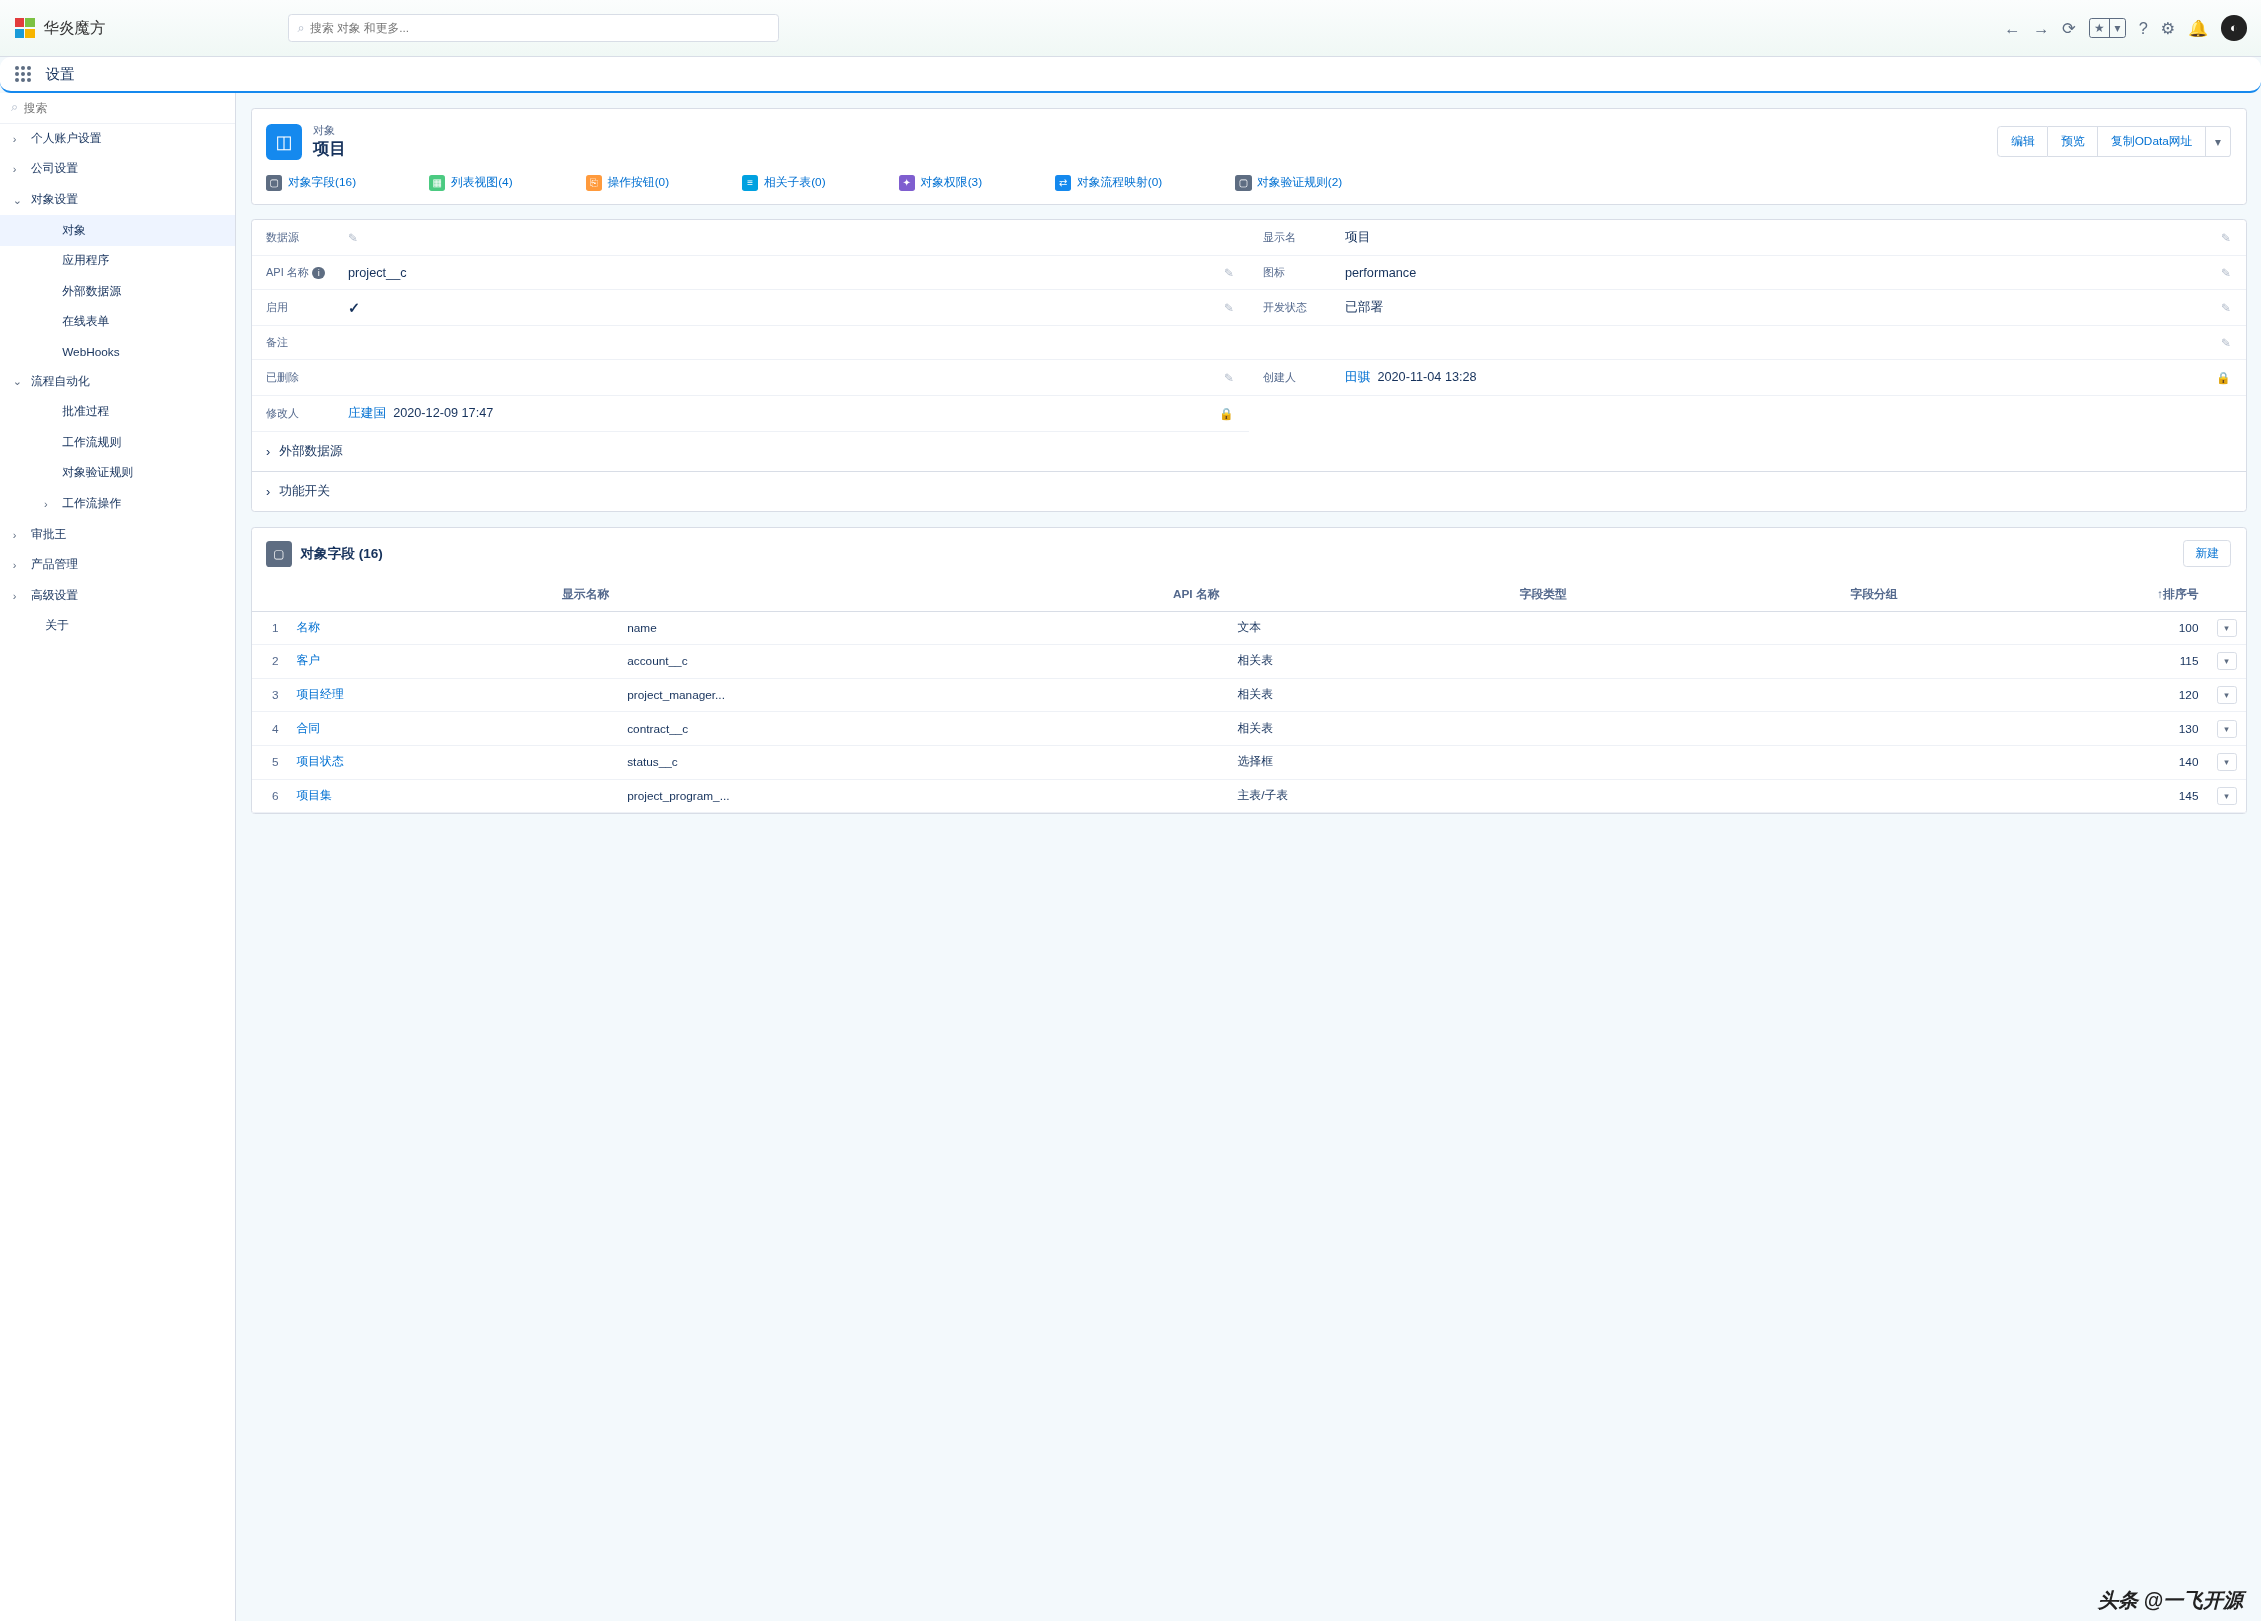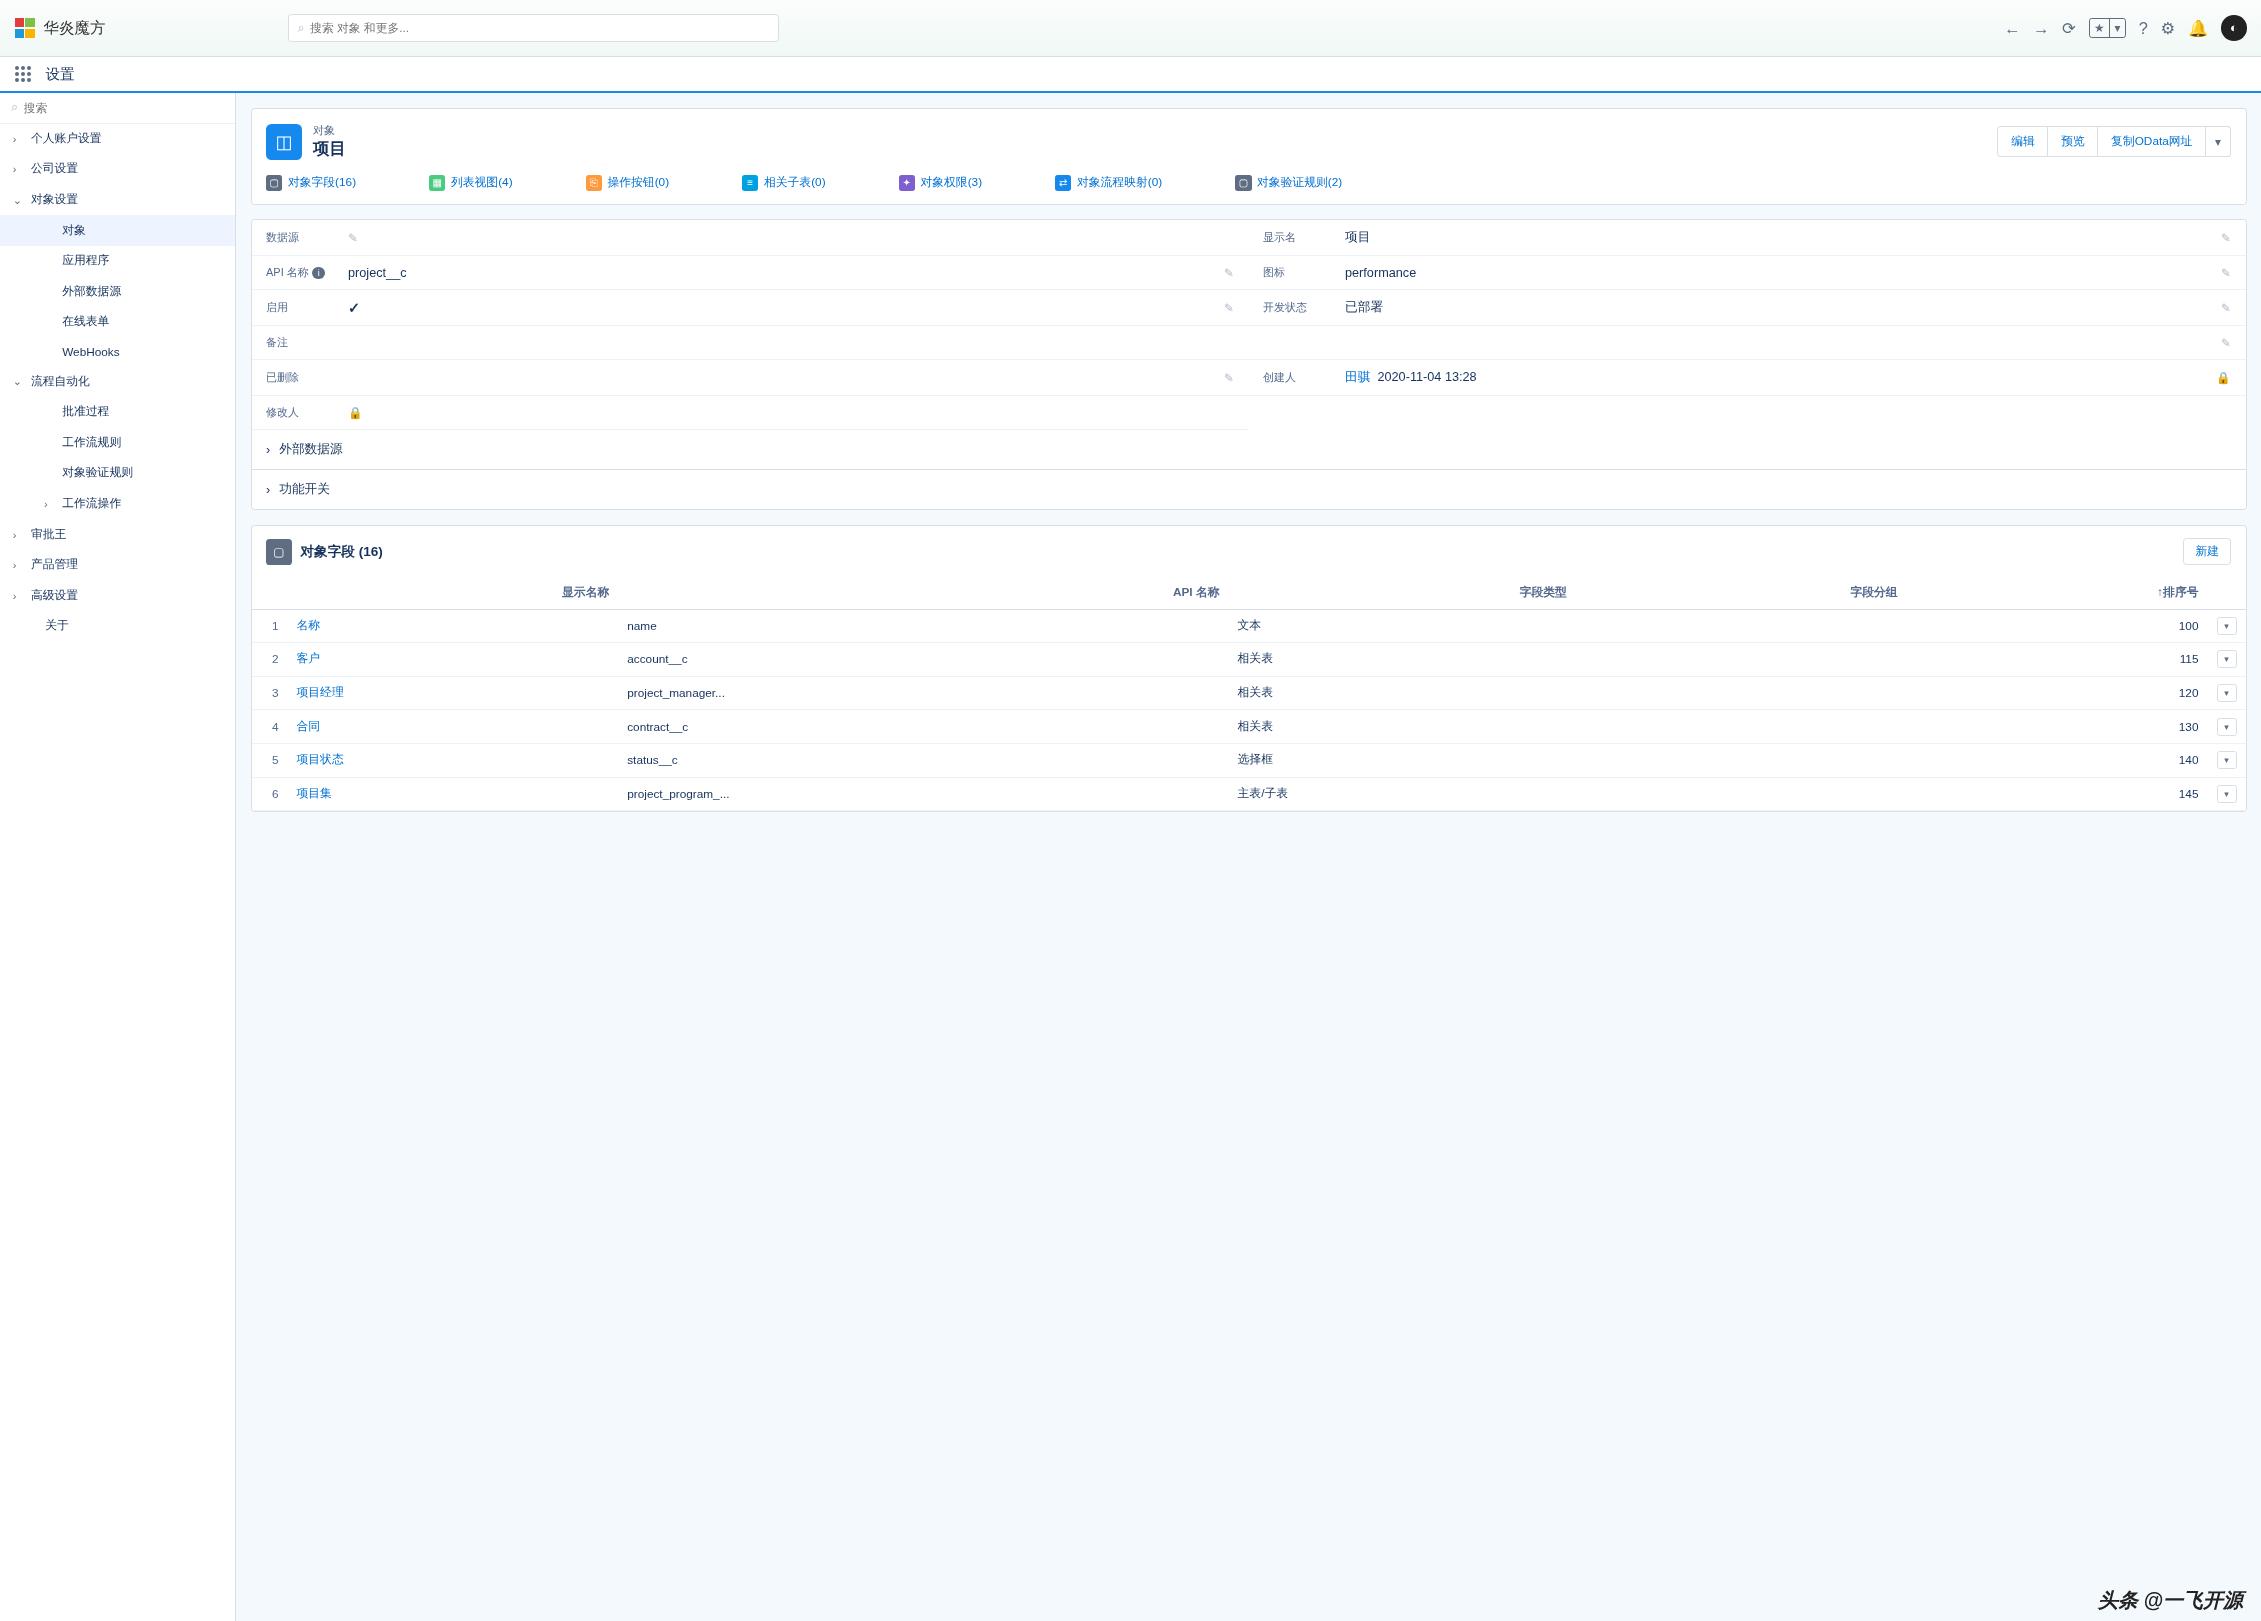--- a/index.html
+++ b/index.html
@@ -11,21 +11,21 @@
 .app-name { font-size: 15.5px; font-weight: 500; color: #333; }
 .search-wrap { flex: 1; max-width: 491px; margin-left: 18px; }
 .search-box { display: flex; align-items: center; border: 0.9px solid #d8dde6; border-radius: 3.6px; padding: 5.5px 9px; background: #fff; }
 .search-box input { border: none; outline: none; flex: 1; font-size: 11.8px; background: transparent; }
 .header-actions { margin-left: auto; display: flex; align-items: center; gap: 12.7px; color: #5e6d82; }
 .header-actions .hicon { font-size: 16.4px; cursor: pointer; color: #5e6d82; }
 .star-group { display: inline-flex; border: 1.4px solid #5e6d82; border-radius: 2.7px; }
 .star-group span { padding: 1.8px 4.5px; }
 .star-group span:first-child { border-right: 1.4px solid #5e6d82; }
 .avatar { width: 25.5px; height: 25.5px; border-radius: 50%; background: #222; display: flex; align-items: center; justify-content: center; color: #fff; font-size: 12.7px; }
-.sub-header { display: flex; align-items: center; height: 36px; padding: 0 14.5px; background: #fff; border-bottom: 2.7px solid #1589ee; }
+.sub-header { display: flex; align-items: center; height: 36px; padding: 0 14.5px; background: #fff; border-bottom: 2.7px solid #1589ee; border-radius: 11px; }
 .apps-icon { width: 16.4px; height: 16.4px; display: grid; grid-template-columns: repeat(3,1fr); grid-template-rows: repeat(3,1fr); gap: 1.8px; margin-right: 14.5px; }
 .apps-icon span { background: #5e6d82; border-radius: 50%; }
 .sub-title { font-size: 14.5px; font-weight: 500; }
 .main-layout { display: flex; height: calc(100vh - 86px); overflow: hidden; }
 .sidebar { width: 236px; border-right: 0.9px solid #d8dde6; background: #fff; overflow-y: auto; }
 .sidebar-search { display: flex; align-items: center; padding: 7.3px 11px; border-bottom: 0.9px solid #eef1f6; }
 .sidebar-search input { border: none; outline: none; flex: 1; font-size: 11.8px; }
 .nav-item { display: flex; align-items: center; padding: 7.3px 12.7px; cursor: pointer; font-size: 11.8px; color: #16325c; }
 .nav-item.lvl2 { padding-left: 44px; }
 .nav-item.active { background: #eef4ff; font-weight: 500; }
@@ -287,20 +287,21 @@
             <span class="detail-value"></span>
             <span class="edit-icon">✎</span>
           </div>
         <div class="detail-row">
             <span class="detail-label">创建人</span>
             <span class="detail-value"><span class="link">田骐</span>&nbsp;&nbsp;<span>2020-11-04 13:28</span></span>
             <span class="lock-icon">🔒</span>
           </div>
         <div class="detail-row">
             <span class="detail-label">修改人</span>
+            <span class="detail-value"><span class="link">庄建国</span>&nbsp;&nbsp;<span>2020-12-09 17:47</span></span>
             <span class="lock-icon">🔒</span>
           </div>
         <div class="detail-row" style="visibility:hidden;border:none;"></div>
       </div>
       <div id="collapse-rows">
           <div class="collapse-row">
             <span>›</span>
             <span>外部数据源</span>
           </div>
           <div class="collapse-row">

